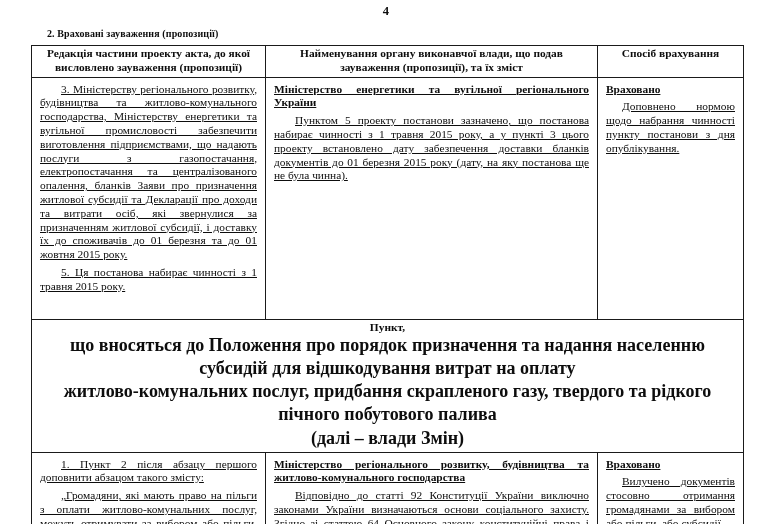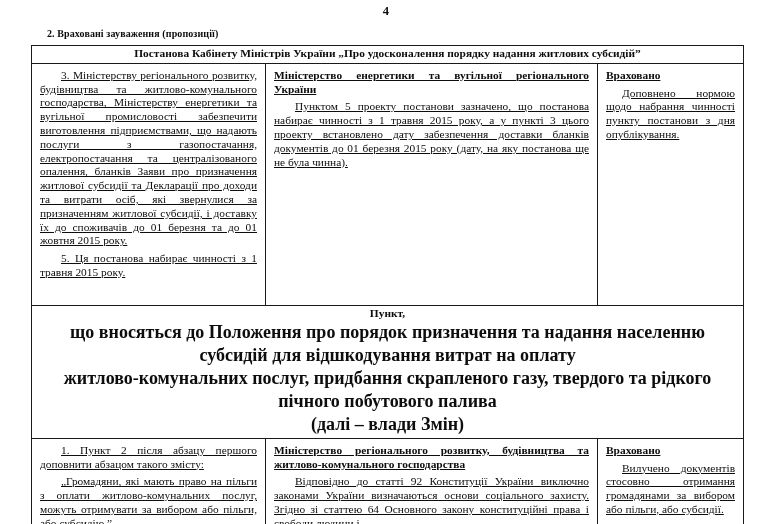--- a/index.html
+++ b/index.html
@@ -111,24 +111,26 @@
   <div class="section-heading">2. Враховані зауваження (пропозиції)</div>
 
   <table class="doc-table">
     <colgroup>
       <col class="c1">
         <col class="c2">
         <col class="c3">
     </colgroup>
     <tbody>
 
+      <tr class="hdr">
+        <td>Редакція частини проекту акта, до якої висловлено зауваження (пропозиції)</td>
+        <td>Найменування органу виконавчої влади, що подав зауваження (пропозиції), та їх зміст</td>
+        <td>Спосіб врахування</td>
+      </tr>
 
-      <tr class="banner">
-        <td colspan="3">Постанова Кабінету Міністрів України „Про удосконалення порядку надання житлових субсидій”</td>
-      </tr>
 
       <tr>
         <td class="cell-tall-1">
           <p class="para just indent">3. Міністерству регіонального розвитку, будівництва та житлово-комунального господарства, Міністерству енергетики та вугільної промисловості забезпечити виготовлення підприємствами, що надають послуги з газопостачання, електропостачання та централізованого опалення, бланків Заяви про призначення житлової субсидії та Декларації про доходи та витрати осіб, які звернулися за призначенням житлової субсидії, і доставку їх до споживачів до 01 березня та до 01 жовтня 2015 року.</p>
           <p class="para just indent">5. Ця постанова набирає чинності з 1 травня 2015 року.</p>
         </td>
         <td>
           <p class="para just b">Міністерство енергетики та вугільної регіонального України</p>
           <p class="para just indent">Пунктом 5 проекту постанови зазначено, що постанова набирає чинності з 1 травня 2015 року, а у пункті 3 цього проекту встановлено дату забезпечення доставки бланків документів до 01 березня 2015 року (дату, на яку постанова ще не була чинна).</p>
         </td>

